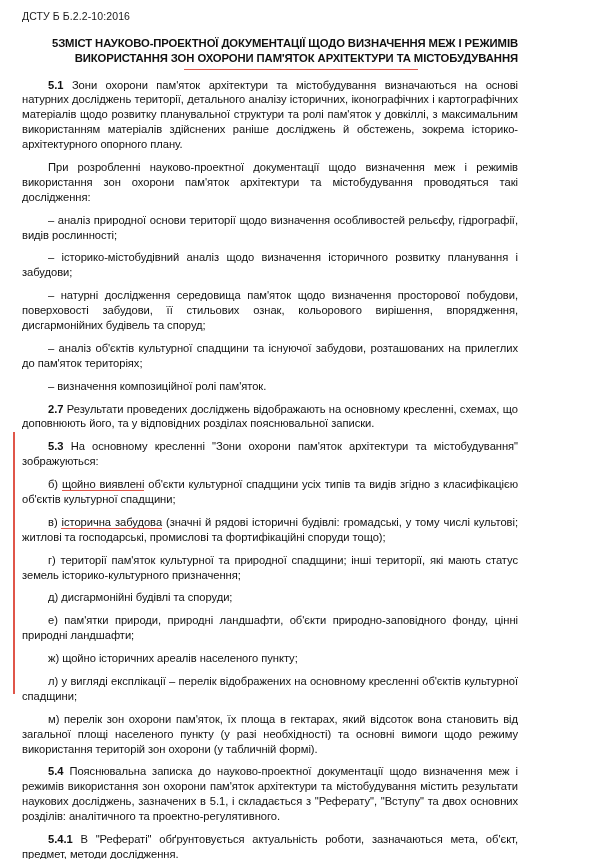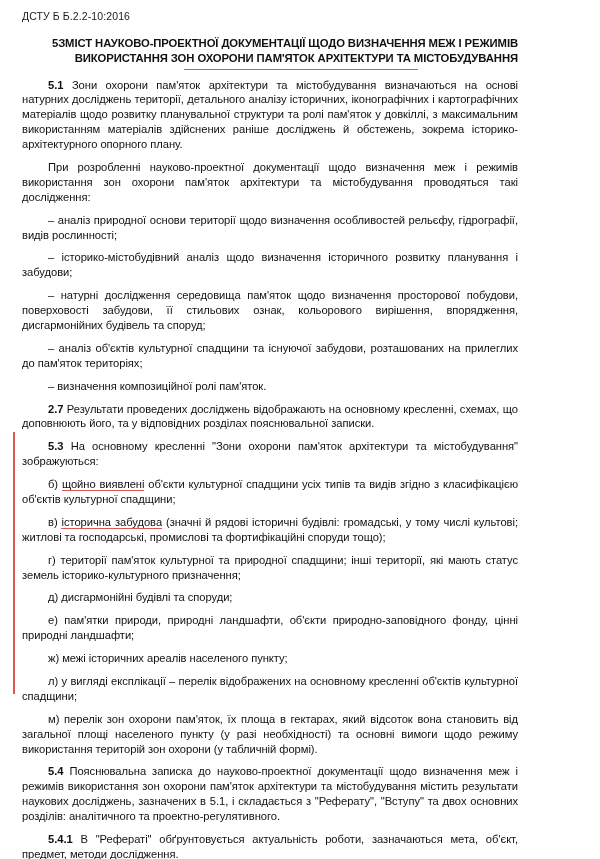--- a/index.html
+++ b/index.html
@@ -105,21 +105,21 @@
   <p class="indent"><span>б)</span> <span class="ul-red-thin">щойно виявлені</span><span> об'єкти культурної спадщини усіх типів та видів згідно з класифікацією об'єктів культурної спадщини;</span></p>
 
   <p class="indent"><span>в)</span> <span class="ul-red-thin">історична забудова</span><span> (значні й рядові історичні будівлі: громадські, у тому числі культові; житлові та господарські, промислові та фортифікаційні споруди тощо);</span></p>
 
   <p class="indent"><span>г)</span> <span>території пам'яток культурної та природної спадщини; інші території, які мають статус земель історико-культурного призначення;</span></p>
 
   <p class="indent"><span>д)</span> <span>дисгармонійні будівлі та споруди;</span></p>
 
   <p class="indent"><span>е)</span> <span>пам'ятки природи, природні ландшафти, об'єкти природно-заповідного фонду, цінні природні ландшафти;</span></p>
 
-  <p class="indent"><span>ж)</span> <span>межі історичних ареалів населеного пункту;</span></p>
+  <p class="indent"><span>ж)</span> <span>щойно історичних ареалів населеного пункту;</span></p>
 
 
 
   <p class="indent"><span>л)</span> <span>у вигляді експлікації – перелік відображених на основному кресленні об'єктів культурної спадщини;</span></p>
 
   <p class="indent"><span>м)</span> <span>перелік зон охорони пам'яток, їх площа в гектарах, який відсоток вона становить від загальної площі населеного пункту (у разі необхідності) та основні вимоги щодо режиму використання територій зон охорони (у табличній формі).</span></p>
 
   <p class="indent"><span class="lbl">5.4</span> <span>Пояснювальна записка до науково-проектної документації щодо визначення меж і режимів використання зон охорони пам'яток архітектури та містобудування містить результати наукових досліджень, зазначених в 5.1, і складається з "Реферату", "Вступу" та двох основних розділів: аналітичного та проектно-регулятивного.</span></p>
 
   <p class="indent"><span class="lbl">5.4.1</span> <span>В "Рефераті" обґрунтовується актуальність роботи, зазначаються мета, об'єкт, предмет, методи дослідження.</span></p>

